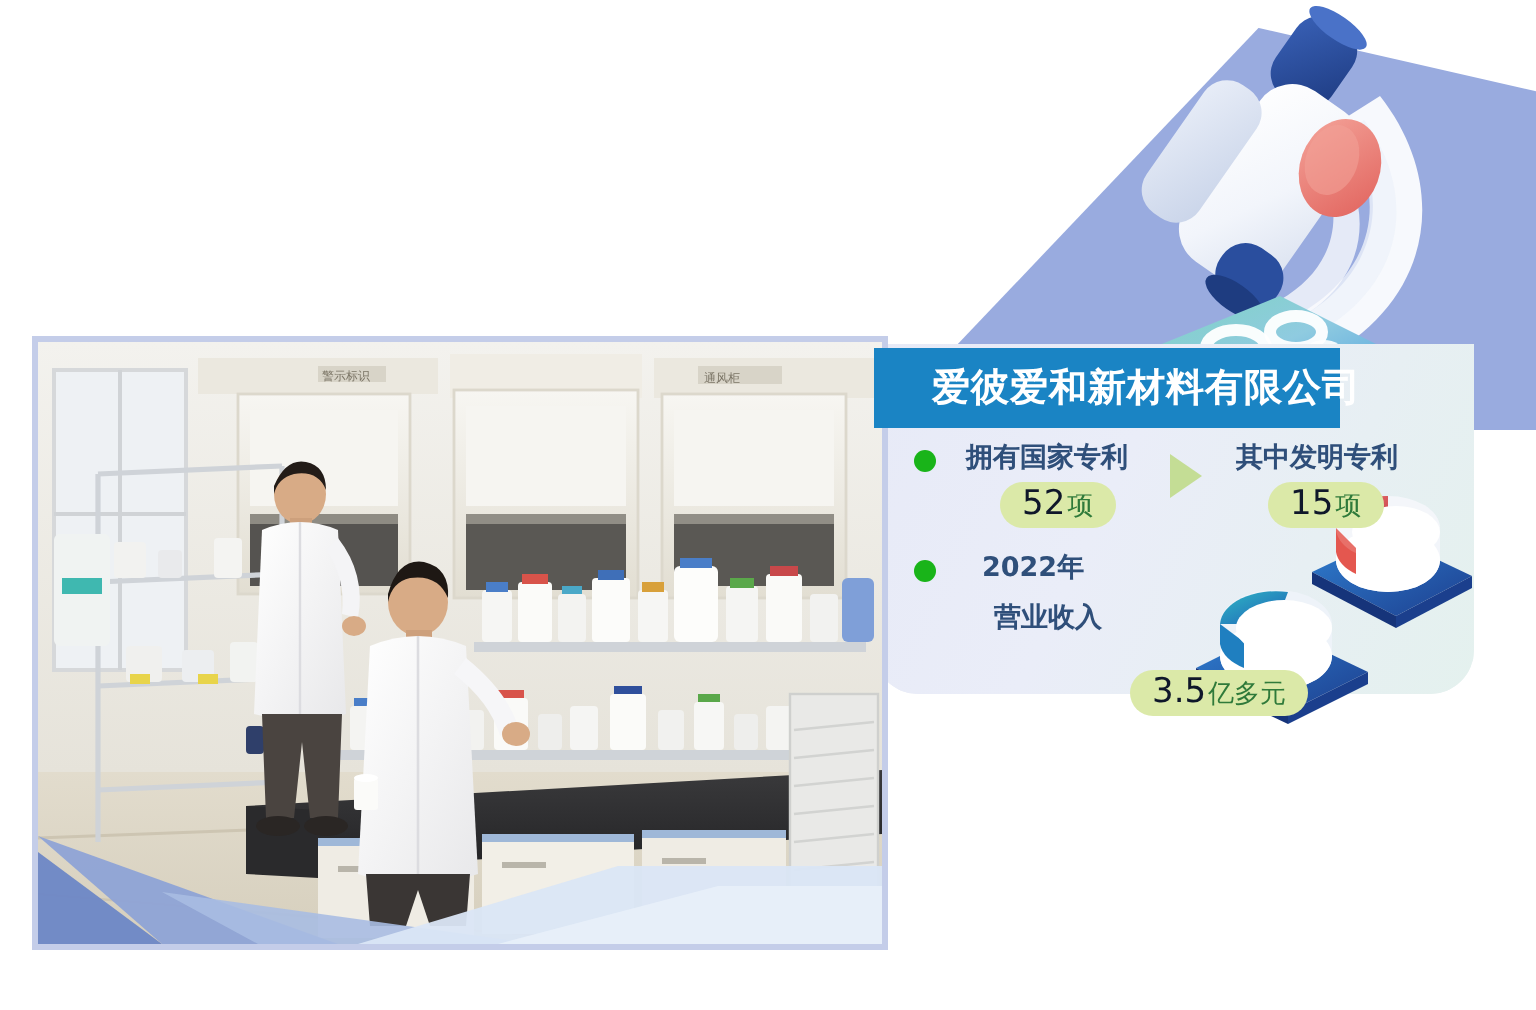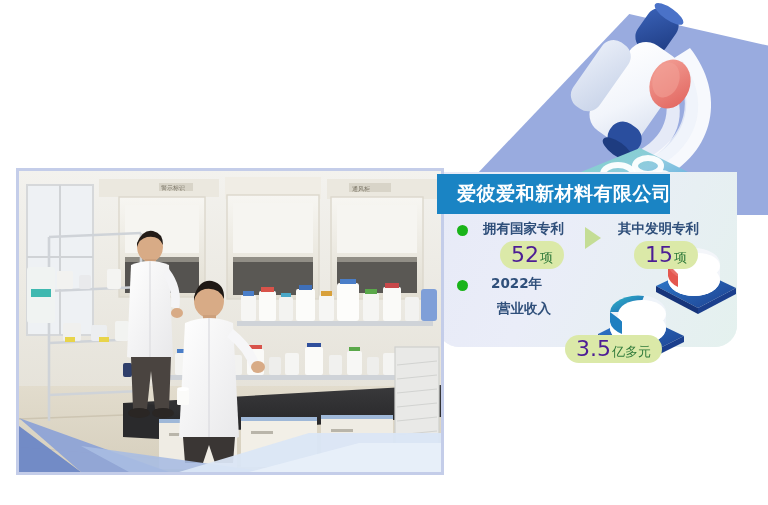--- a/index.html
+++ b/index.html
@@ -64,23 +64,24 @@
     background: #1a84c4;
     display: flex;
     align-items: center;
     z-index: 6;
   }
   .banner-text {
     color: #ffffff;
     font-size: 19px;
     font-weight: bold;
     letter-spacing: .5px;
-    padding-left: 20px;
+    padding-left: 8px;
     white-space: nowrap;
     font-family: "DejaVu Sans", "Liberation Sans", sans-serif;
+    margin-left: 21px;
   }
 
   
   .stats {
     position: absolute;
     left: 0; top: 48px;
     width: 100%;
     z-index: 5;
   }
   .row { position: relative; }
@@ -103,22 +104,22 @@
     position: absolute;
     background: #dbe9a8;
     border-radius: 14px;
     padding: 1px 11px 2px 11px;
     white-space: nowrap;
     display: flex;
     align-items: baseline;
     z-index: 5;
   }
   .pill .num {
-    font-size: 22px;
-    color: #4c1d95;
+    font-size: 17px;
+    color: #0f172a;
     font-weight: normal;
     font-family: "DejaVu Sans", "Liberation Sans", sans-serif;
   }
   .pill .unit {
     font-size: 13px;
     color: #2f7a3a;
     margin-left: 1px;
     font-family: "DejaVu Sans", "Liberation Sans", sans-serif;
   }
 

